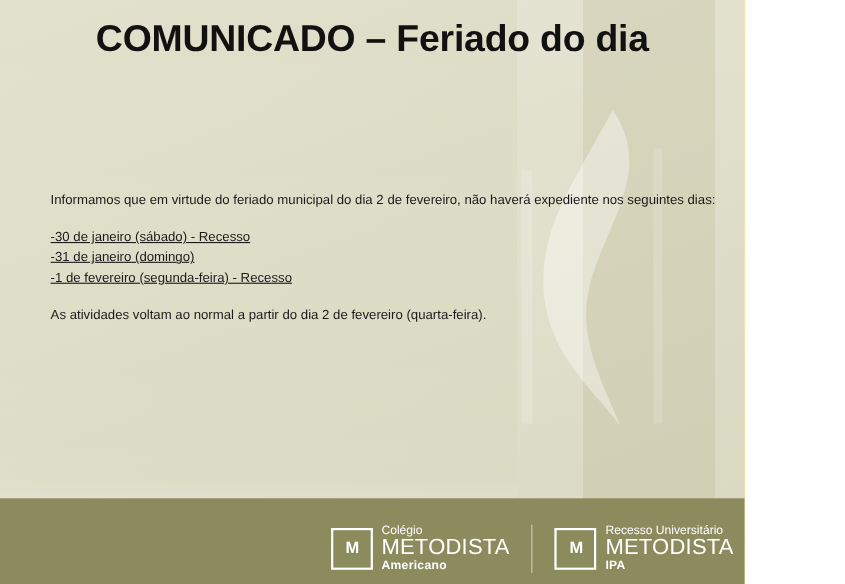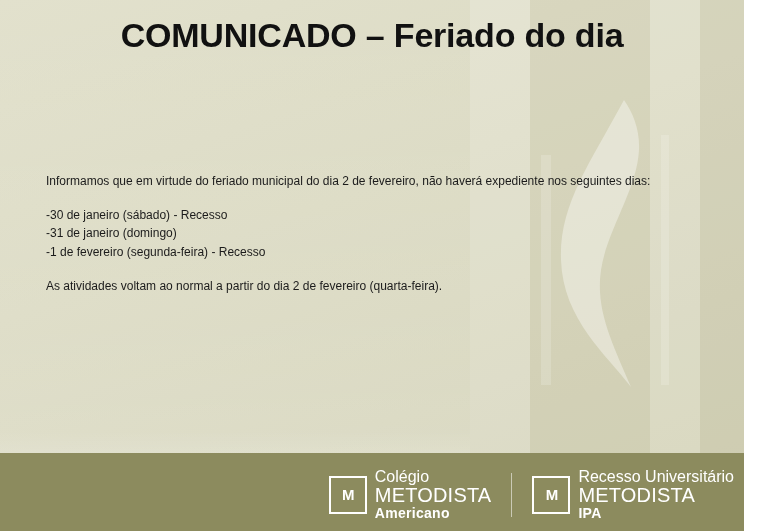--- a/index.html
+++ b/index.html
@@ -5,21 +5,21 @@
   html, body {
     margin: 0;
     padding: 0;
   }
   body {
     font-family: "Liberation Sans", sans-serif;
     background: #ffffff;
   }
   .slide {
     position: relative;
-    width: 744px;
+    width: 677px;
     height: 531px;
     overflow: hidden;
     background: #fde047;
   }
   
   .bg-base {
     position: absolute;
     inset: 0;
     background: linear-gradient(160deg, #e2e1cd 0%, #dcdbc4 40%, #d2d1b6 100%);
   }
@@ -103,20 +103,21 @@
   .para {
     margin: 0;
   }
   .spacer-sm {
     height: 16px;
   }
   .list {
     margin: 0;
     padding: 0;
     list-style: none;
+    text-decoration: underline;
   }
   .list li {
     margin: 0;
     line-height: 1.52;
   }
 
   
   .footer-bar {
     position: absolute;
     left: 0;
@@ -159,32 +160,32 @@
     font-size: 15px;
     font-weight: bold;
     letter-spacing: -1px;
     color: #ffffff;
     box-sizing: border-box;
   }
   .logo-text {
     line-height: 1.05;
   }
   .logo-top {
-    font-size: 16px;
+    font-size: 11px;
     font-weight: normal;
     display: block;
   }
   .logo-main {
     font-size: 20px;
     font-weight: normal;
     display: block;
     letter-spacing: 0.2px;
   }
   .logo-sub {
-    font-size: 14px;
+    font-size: 11px;
     font-weight: bold;
     display: block;
     letter-spacing: 0.3px;
   }
   .divider {
     width: 1px;
     height: 44px;
     background: rgba(255,255,255,0.55);
   }
 </style>

